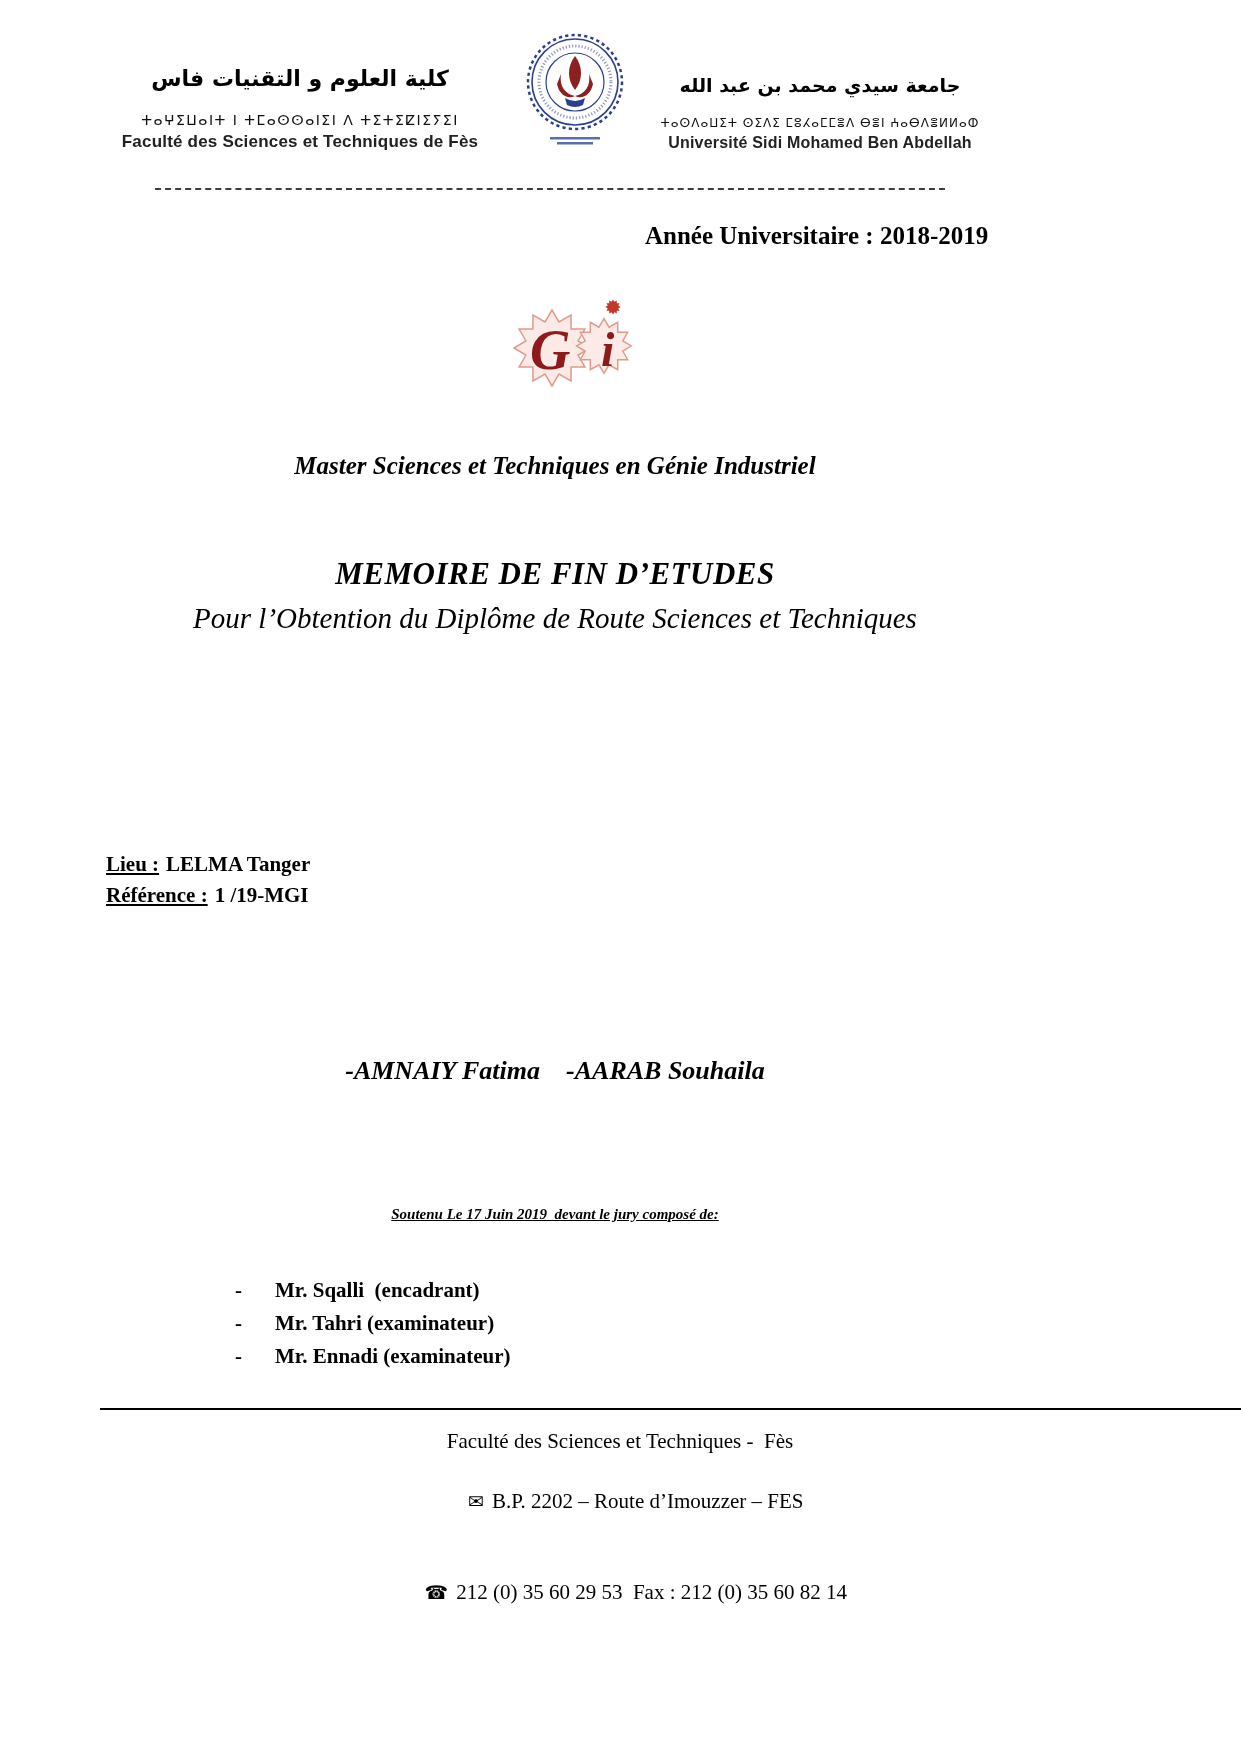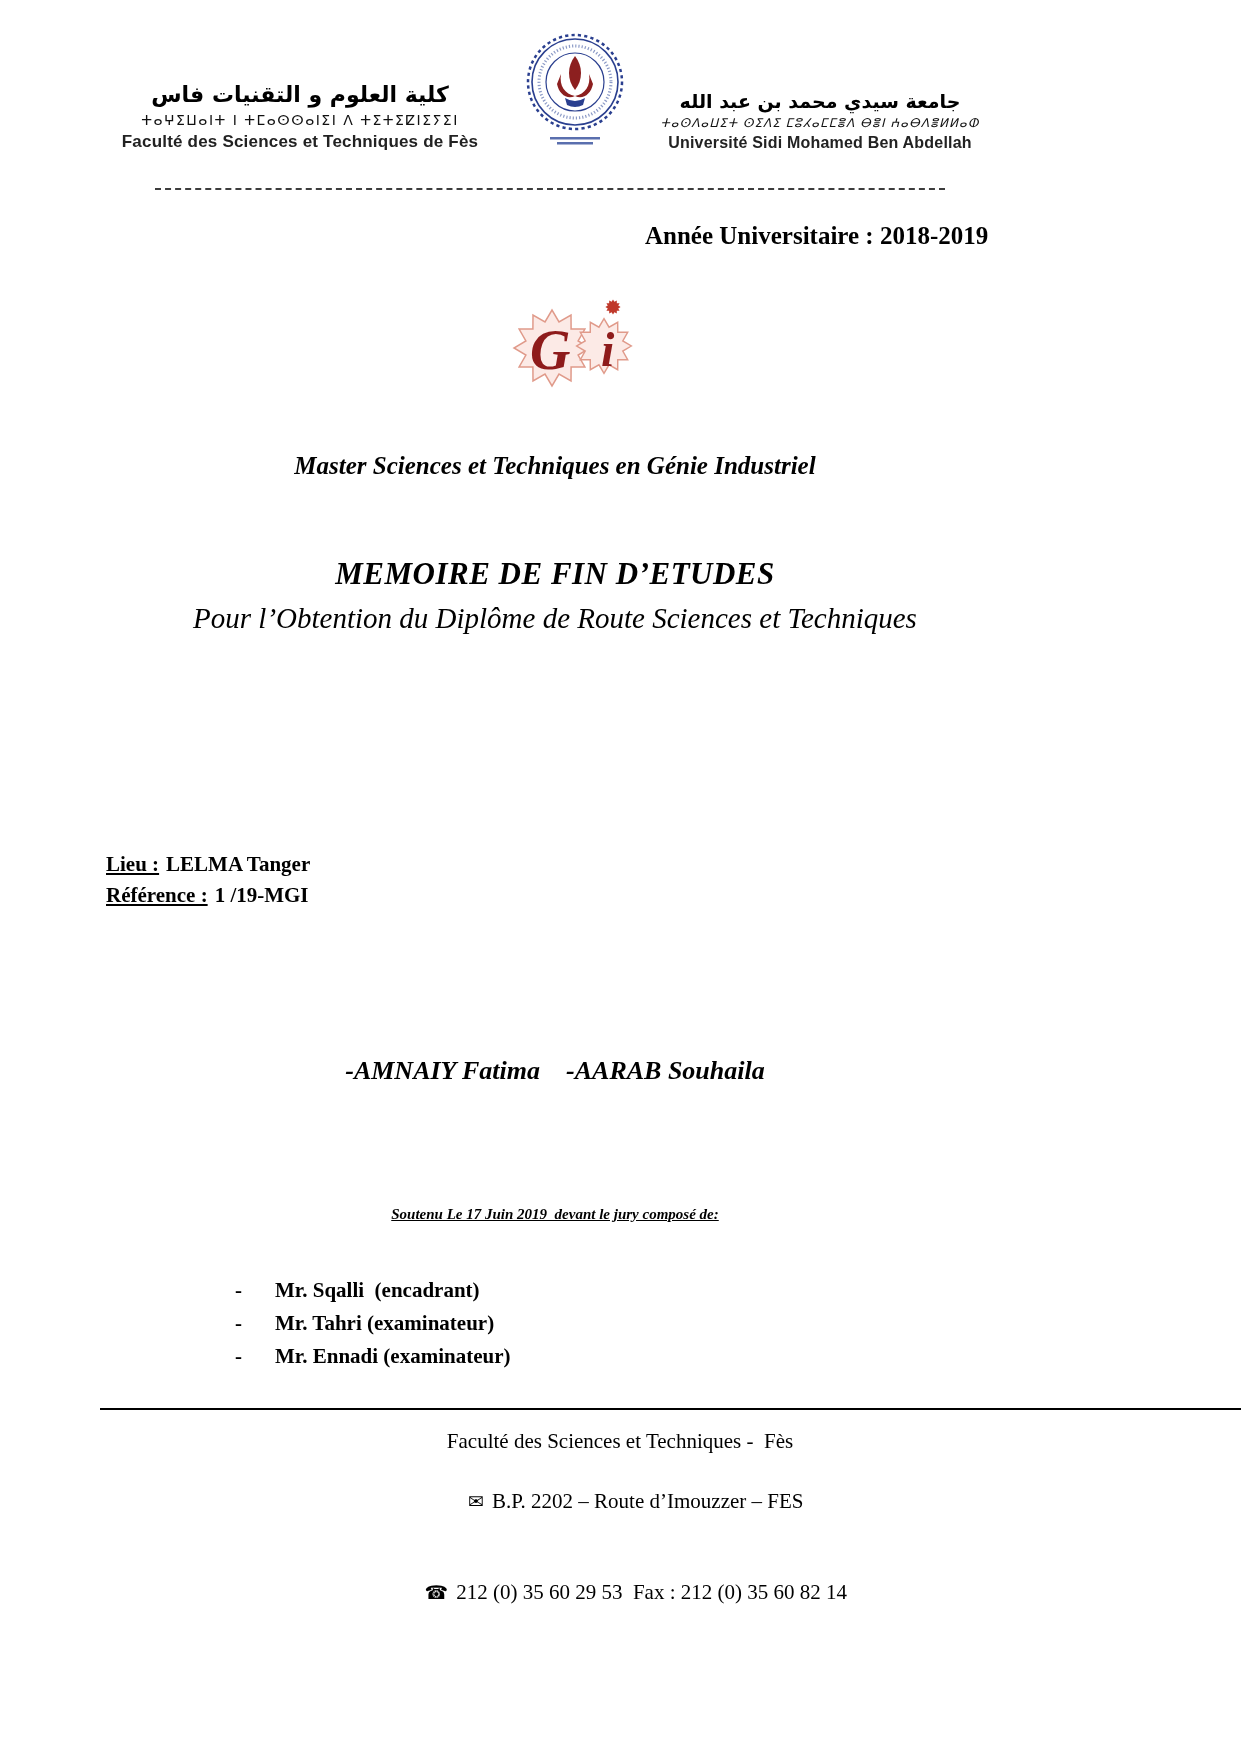--- a/index.html
+++ b/index.html
@@ -22,23 +22,23 @@
   .hdr-block{text-align:center;}
   .hdr-left{width:420px;}
   .hdr-right{width:360px;padding-top:12px;}
   .hdr-arabic{
     font-family:"DejaVu Sans", sans-serif;font-weight:bold;
     font-size:22px;line-height:1.3;direction:rtl;
   }
   .hdr-right .hdr-arabic{font-size:19px;}
   .hdr-tifinagh{
     font-family:"DejaVu Sans", sans-serif;font-size:14px;
-    letter-spacing:1.5px;margin-top:2px;color:#111;
-  }
-  .hdr-right .hdr-tifinagh{font-size:12px;letter-spacing:1px;font-style:italic;}
+    letter-spacing:1.5px;margin-top:18px;color:#111;
+  }
+  .hdr-right .hdr-tifinagh{font-size:12px;letter-spacing:1px;}
   .hdr-french{
     font-family:"Liberation Sans", sans-serif;font-weight:bold;
     font-size:17px;color:#222;margin-top:4px;letter-spacing:0.2px;
   }
   .hdr-right .hdr-french{font-size:16px;}
   .hdr-logo{width:112px;flex:0 0 auto;}
 
   
   .dashed-sep{
     position:absolute;left:155px;top:188px;width:790px;height:0;

